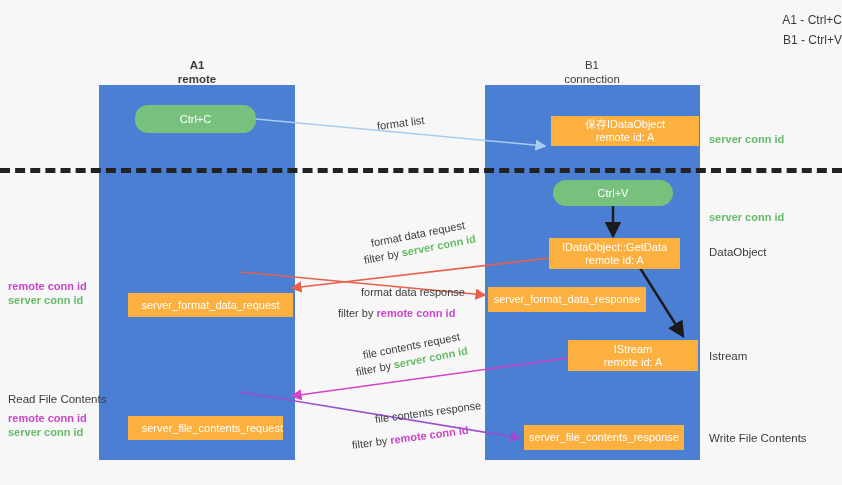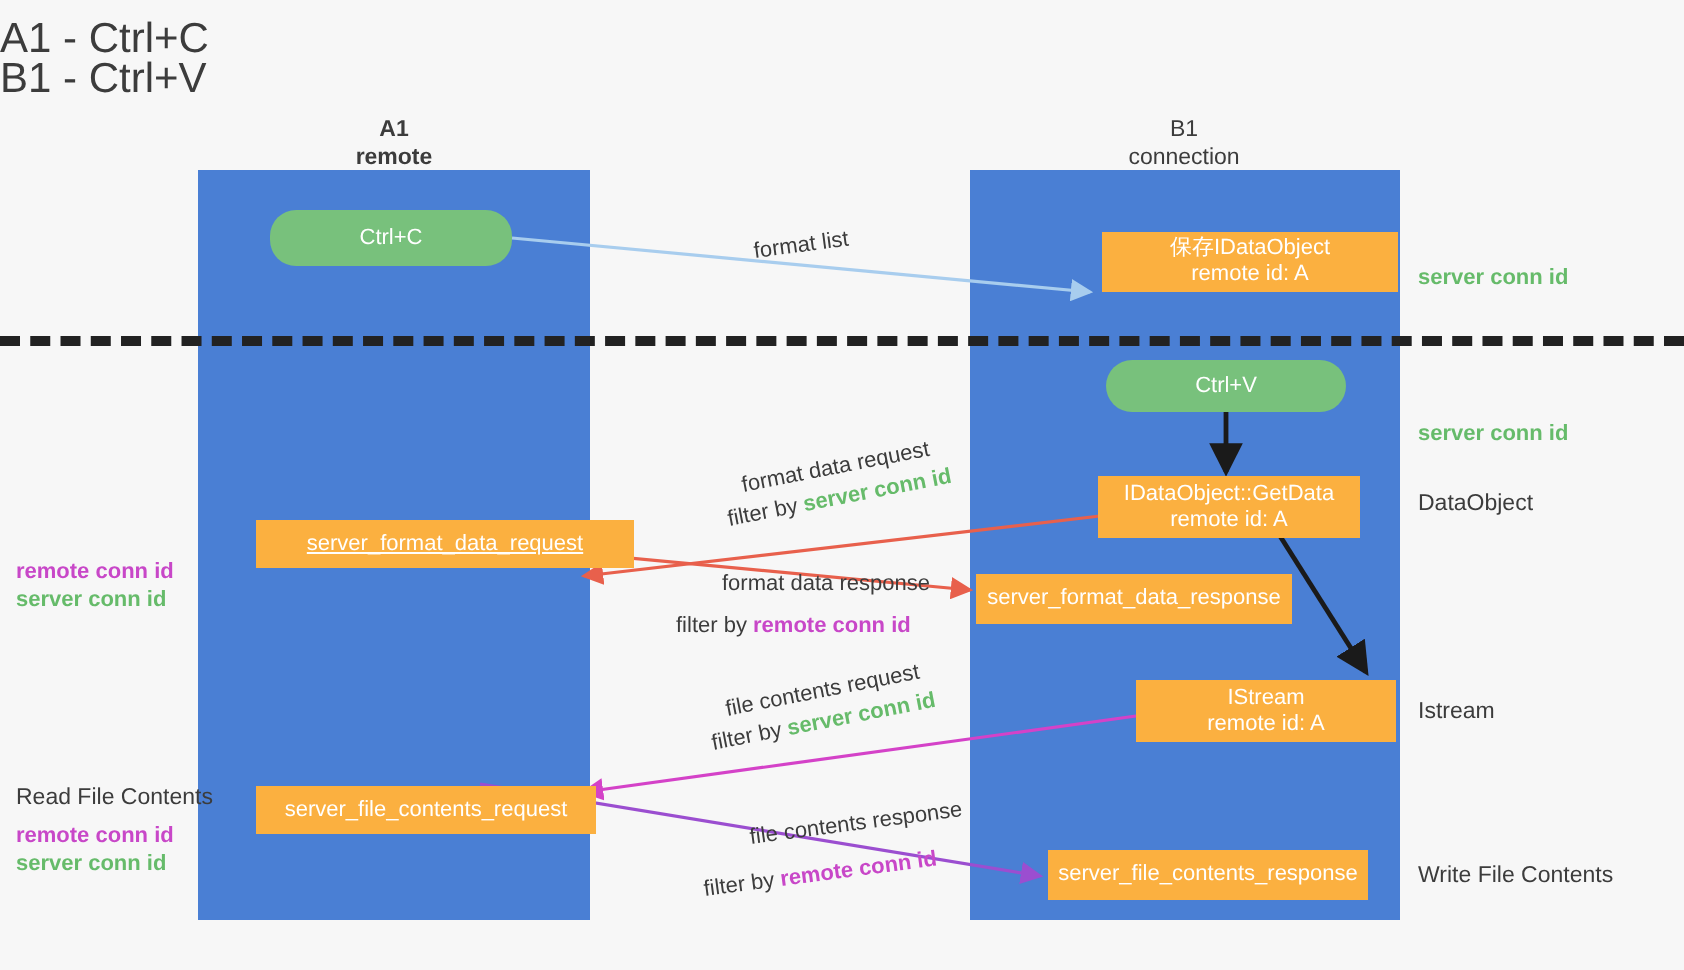--- a/index.html
+++ b/index.html
@@ -7,21 +7,21 @@
     width:842px;height:485px;
     background:#f7f7f7;
     font-family:"Liberation Sans","DejaVu Sans",sans-serif;
     position:relative;overflow:hidden;
   }
   #stage{position:absolute;left:0;top:0;width:842px;height:485px;}
 
   
   .title{
     position:absolute;left:0;top:10px;width:842px;
-    text-align:left;color:#3c3c3c;font-size:21px;line-height:20px;
+    text-align:right;color:#3c3c3c;font-size:12px;line-height:20px;
   }
 
   
   .lane-head{
     position:absolute;text-align:center;color:#3c3c3c;
     font-size:11.5px;line-height:14px;width:200px;
   }
   .lane-head .l1{display:block;}
   .lane-head .l2{display:block;}
 
@@ -131,34 +131,34 @@
 
   <div class="box green" style="left:553px;top:180px;width:120px;height:26px;">
     <span class="ln">Ctrl+V</span>
   </div>
 
   <div class="box orange" style="left:549px;top:238px;width:131px;height:31px;">
     <span class="ln">IDataObject::GetData</span>
     <span class="ln">remote id: A</span>
   </div>
 
-  <div class="box orange" style="left:128px;top:260px;width:189px;height:24px;text-decoration:underline;">
+  <div class="box orange" style="left:128px;top:293px;width:165px;height:24px;">
     <span class="ln">server_format_data_request</span>
   </div>
 
   <div class="box orange" style="left:488px;top:287px;width:158px;height:25px;">
     <span class="ln">server_format_data_response</span>
   </div>
 
   <div class="box orange" style="left:568px;top:340px;width:130px;height:31px;">
     <span class="ln">IStream</span>
     <span class="ln">remote id: A</span>
   </div>
 
-  <div class="box orange" style="left:128px;top:393px;width:170px;height:24px;">
+  <div class="box orange" style="left:128px;top:416px;width:155px;height:24px;align-items:flex-end;">
     <span class="ln">server_file_contents_request</span>
   </div>
 
   <div class="box orange" style="left:524px;top:425px;width:160px;height:25px;">
     <span class="ln">server_file_contents_response</span>
   </div>
 
   <div class="ann rot-7" style="left:377px;top:119px;">format list</div>
 
   <div class="ann rot-11" style="left:371px;top:236px;">format data request</div>

